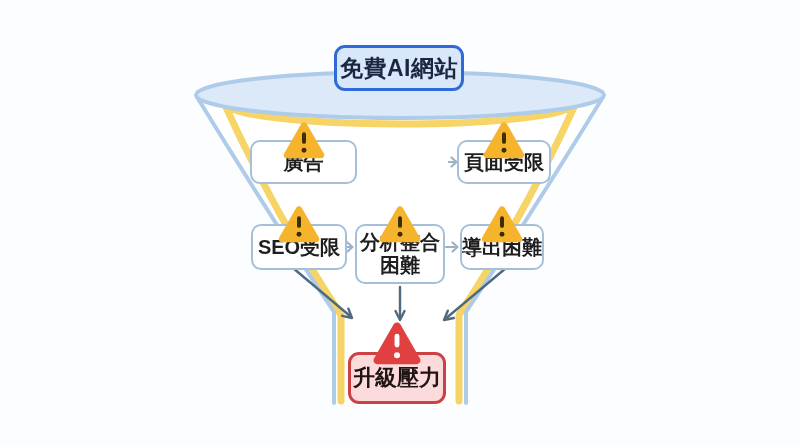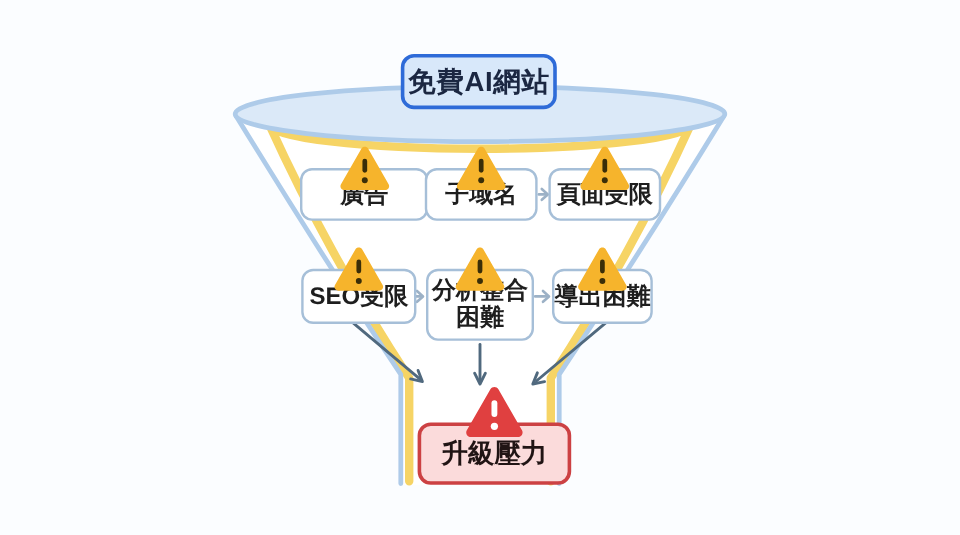--- a/index.html
+++ b/index.html
@@ -82,30 +82,20 @@
     <span class="tri">
       <svg viewBox="0 0 60 54">
           <path d="M25.9 4.1 C27.7 1 32.3 1 34.1 4.1 L58.2 46.1 C60 49.2 57.7 53 54.1 53 L5.9 53 C2.3 53 0 49.2 1.8 46.1 Z" fill="#f6b42c"></path>
           <rect x="27.2" y="16" width="5.6" height="16.5" rx="2.8" fill="#3a2e08"></rect>
           <circle cx="30" cy="41.5" r="3.5" fill="#3a2e08"></circle>
         </svg>
     </span>
     <span class="lbl">廣告</span>
   </div>
 
-  <div class="node r1" style="left:354px;top:140px;width:94px;height:44px;">
-    <span class="tri">
-      <svg viewBox="0 0 60 54">
-          <path d="M25.9 4.1 C27.7 1 32.3 1 34.1 4.1 L58.2 46.1 C60 49.2 57.7 53 54.1 53 L5.9 53 C2.3 53 0 49.2 1.8 46.1 Z" fill="#f6b42c"></path>
-          <rect x="27.2" y="16" width="5.6" height="16.5" rx="2.8" fill="#3a2e08"></rect>
-          <circle cx="30" cy="41.5" r="3.5" fill="#3a2e08"></circle>
-        </svg>
-    </span>
-    <span class="lbl">子域名</span>
-  </div>
 
   <div class="node r1" style="left:457px;top:140px;width:94px;height:44px;">
     <span class="tri">
       <svg viewBox="0 0 60 54">
           <path d="M25.9 4.1 C27.7 1 32.3 1 34.1 4.1 L58.2 46.1 C60 49.2 57.7 53 54.1 53 L5.9 53 C2.3 53 0 49.2 1.8 46.1 Z" fill="#f6b42c"></path>
           <rect x="27.2" y="16" width="5.6" height="16.5" rx="2.8" fill="#3a2e08"></rect>
           <circle cx="30" cy="41.5" r="3.5" fill="#3a2e08"></circle>
         </svg>
     </span>
     <span class="lbl">頁面受限</span>
@@ -137,21 +127,21 @@
     <span class="tri">
       <svg viewBox="0 0 60 54">
           <path d="M25.9 4.1 C27.7 1 32.3 1 34.1 4.1 L58.2 46.1 C60 49.2 57.7 53 54.1 53 L5.9 53 C2.3 53 0 49.2 1.8 46.1 Z" fill="#f6b42c"></path>
           <rect x="27.2" y="16" width="5.6" height="16.5" rx="2.8" fill="#3a2e08"></rect>
           <circle cx="30" cy="41.5" r="3.5" fill="#3a2e08"></circle>
         </svg>
     </span>
     <span class="lbl">導出困難</span>
   </div>
 
-  <div class="node upgrade-node" style="left:348px;top:352px;width:128px;height:52px;text-align:right;">
+  <div class="node upgrade-node" style="left:348px;top:352px;width:98px;height:52px;text-align:right;">
     <span class="tri">
       <svg viewBox="0 0 60 54">
           <path d="M25.9 4.1 C27.7 1 32.3 1 34.1 4.1 L58.2 46.1 C60 49.2 57.7 53 54.1 53 L5.9 53 C2.3 53 0 49.2 1.8 46.1 Z" fill="#e04040"></path>
           <rect x="27" y="15.5" width="6" height="17" rx="3" fill="#ffffff"></rect>
           <circle cx="30" cy="42" r="3.7" fill="#ffffff"></circle>
         </svg>
     </span>
     <span class="lbl">升級壓力</span>
   </div>
 

